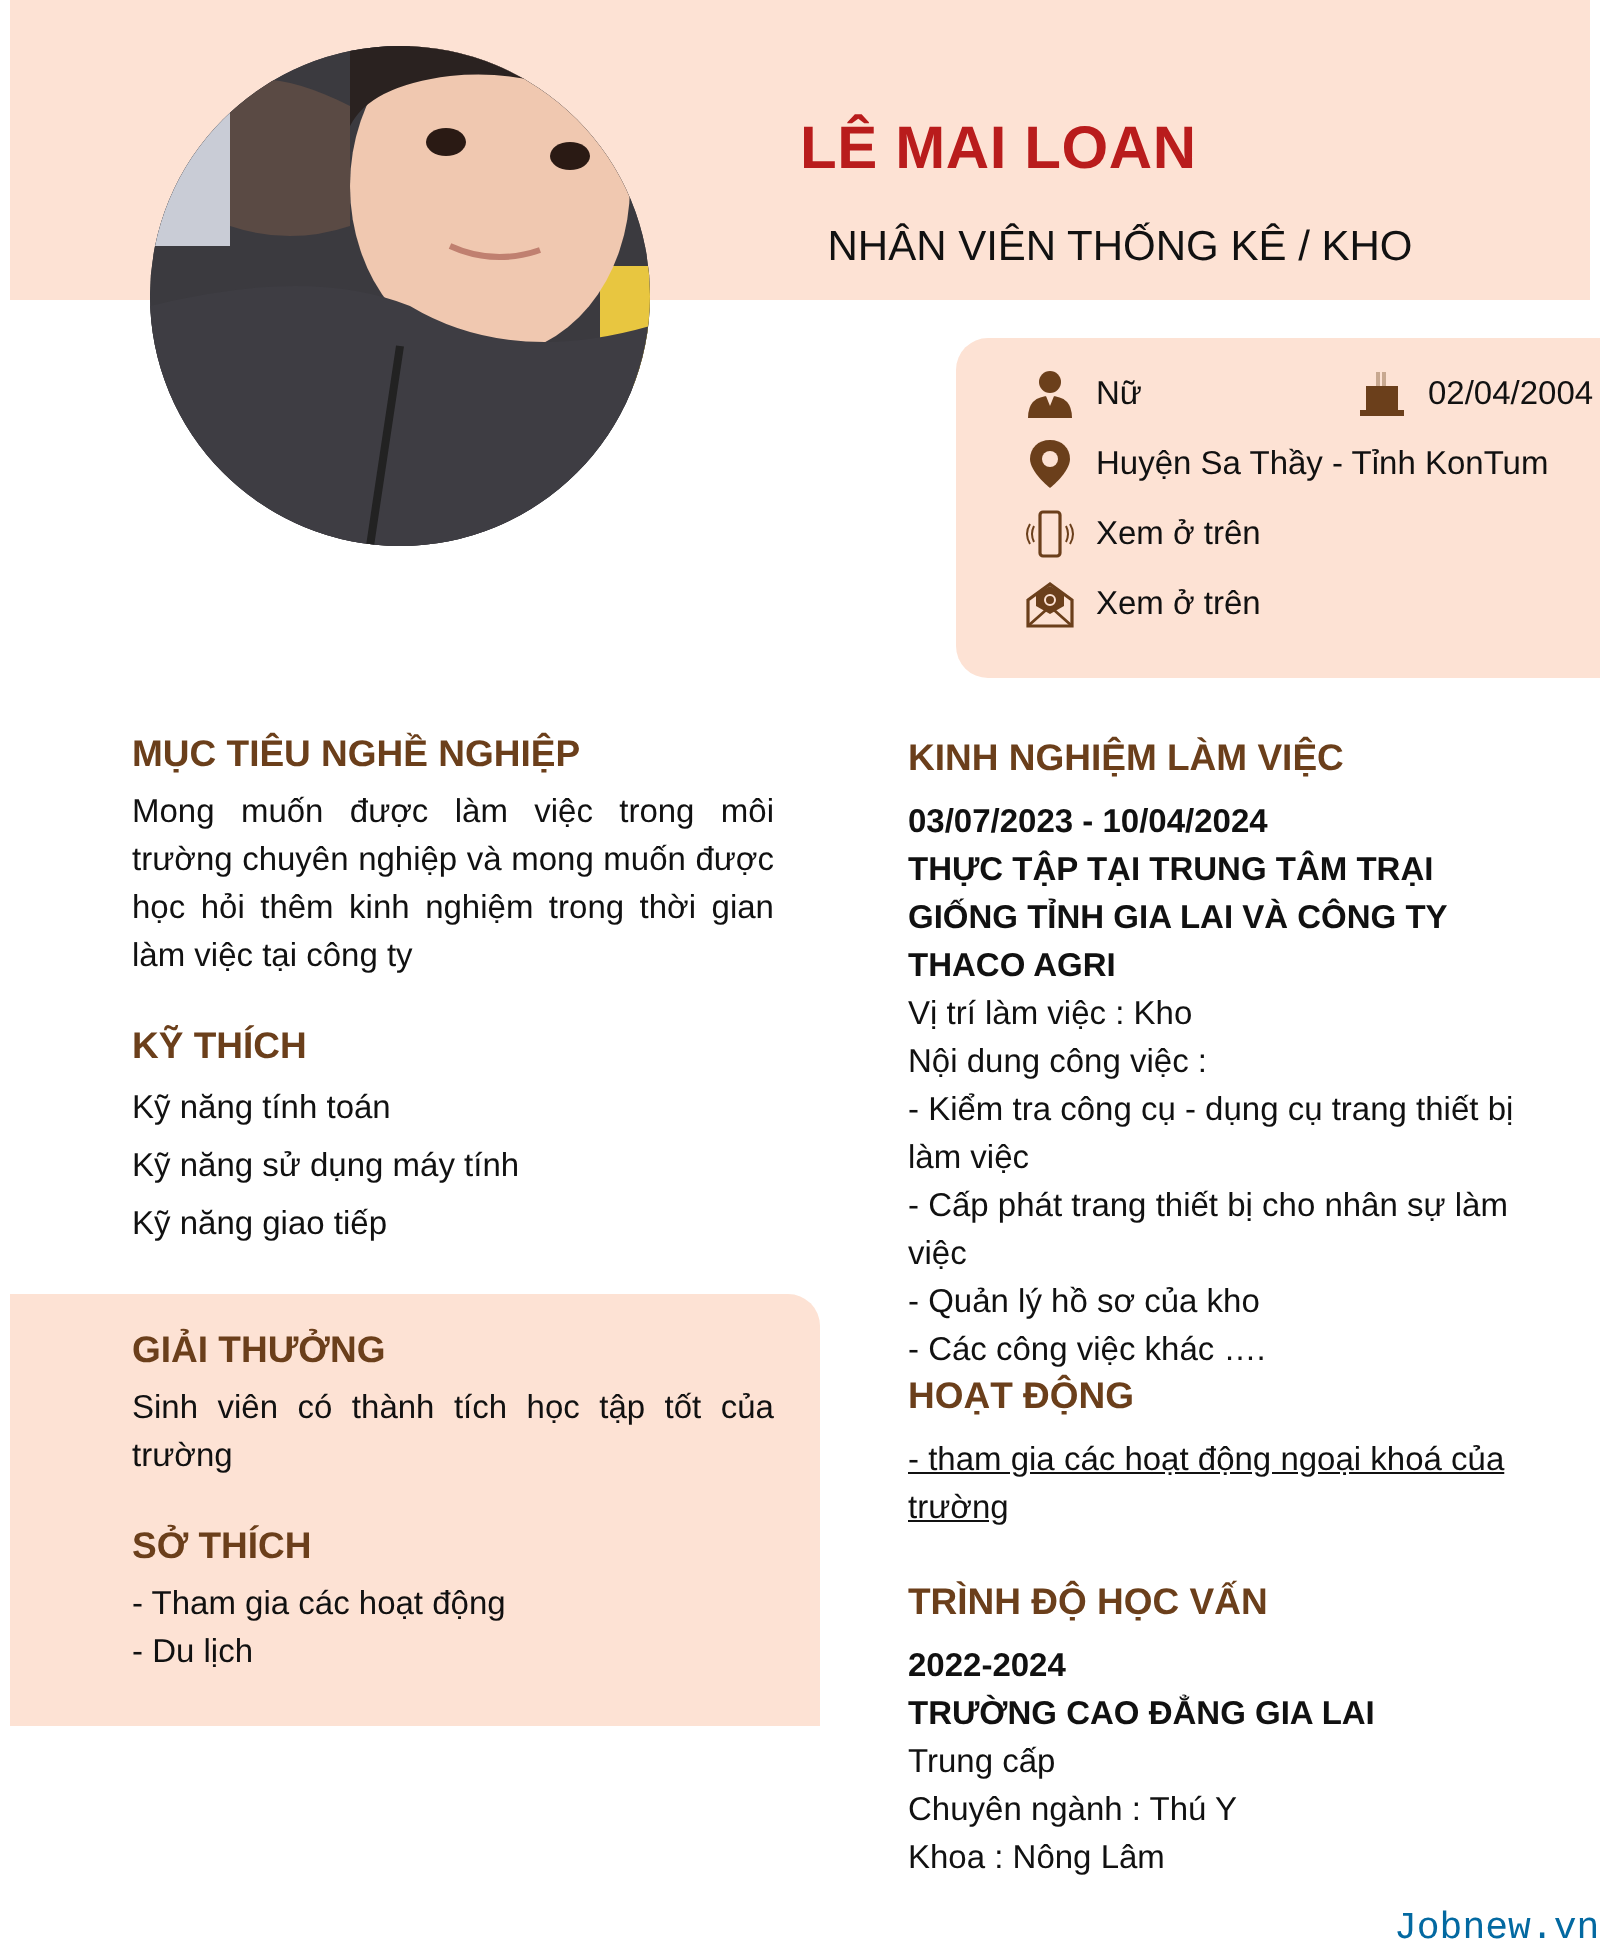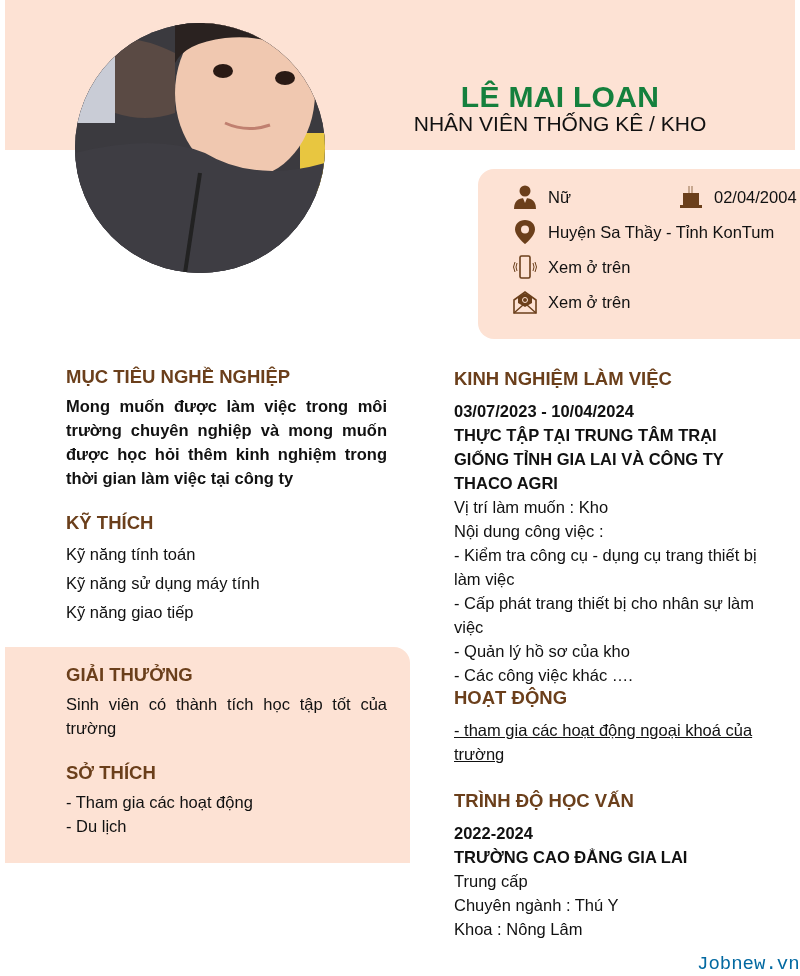--- a/index.html
+++ b/index.html
@@ -3,21 +3,21 @@
 <meta charset="utf-8">
 <style>
   * { box-sizing: border-box; margin: 0; padding: 0; }
   html, body { width: 800px; height: 976px; background: #ffffff; overflow: hidden; }
   body { position: relative; font-family: "Liberation Sans", "DejaVu Sans", sans-serif; color: #111; }
 
   .header-band { position: absolute; left: 5px; top: 0; width: 790px; height: 150px; background: #fde2d4; }
   .avatar { position: absolute; left: 75px; top: 23px; width: 250px; height: 250px; border-radius: 50%; overflow: hidden; background: #3a3a3f; }
   .avatar svg { width: 100%; height: 100%; display: block; }
 
-  .name { position: absolute; left: 400px; width: 320px; top: 80px; text-align: center; font-size: 30px; font-weight: bold; color: #15803d; letter-spacing: 0.3px; }
+  .name { position: absolute; left: 400px; width: 320px; top: 58px; text-align: left; font-size: 30px; font-weight: bold; color: #b91c1c; letter-spacing: 0.3px; }
   .title { position: absolute; left: 400px; width: 320px; top: 112px; text-align: center; font-size: 21px; color: #111; }
 
   .contact-box { position: absolute; left: 434px; top: 169px; width: 345px; height: 170px; background: #fde2d4; border-radius: 16px; margin-left: 44px; }
   .c-row { position: absolute; display: flex; align-items: center; font-size: 16.5px; color: #111; }
   .c-icon { width: 26px; height: 26px; display: inline-flex; align-items: center; justify-content: center; margin-right: 10px; }
   .c-icon svg { width: 26px; height: 26px; }
 
   .section-title { position: absolute; font-size: 18.5px; font-weight: bold; color: #6b3f1b; }
   .text { position: absolute; font-size: 16.5px; line-height: 24px; color: #111; }
   .justify { text-align: justify; }
@@ -99,21 +99,21 @@
           <path d="M6 8 L13 4 L20 8 L20 14 L13 18 L6 14 Z" fill="#6b3f1b"></path>
           <circle cx="13" cy="11" r="2.5" fill="none" stroke="#fde2d4" stroke-width="1"></circle>
           <path d="M2 24 L11 16 M24 24 L15 16" stroke="#6b3f1b" stroke-width="1.4"></path>
         </svg>
     </span>
     <span>Xem ở trên</span>
   </div>
 </div>
 
 <div class="section-title" style="left:66px; top:366px;">MỤC TIÊU NGHỀ NGHIỆP</div>
-<div class="text justify" style="left:66px; top:394px; width:321px;font-weight:bold;">Mong muốn được làm việc trong môi trường chuyên nghiệp và mong muốn được học hỏi thêm kinh nghiệm trong thời gian làm việc tại công ty</div>
+<div class="text justify" style="left:66px; top:394px; width:321px;">Mong muốn được làm việc trong môi trường chuyên nghiệp và mong muốn được học hỏi thêm kinh nghiệm trong thời gian làm việc tại công ty</div>
 
 <div class="section-title" style="left:66px; top:512px;">KỸ THÍCH</div>
 <div class="text" style="left:66px; top:540px; line-height:29px;">
   <span class="list-line">Kỹ năng tính toán</span>
   <span class="list-line">Kỹ năng sử dụng máy tính</span>
   <span class="list-line">Kỹ năng giao tiếp</span>
 </div>
 
 <div class="left-band"></div>
 
@@ -123,21 +123,21 @@
 <div class="section-title" style="left:66px; top:762px;">SỞ THÍCH</div>
 <div class="text" style="left:66px; top:790px;">
   <span class="list-line">- Tham gia các hoạt động</span>
   <span class="list-line">- Du lịch</span>
 </div>
 
 <div class="section-title" style="left:454px; top:368px;">KINH NGHIỆM LÀM VIỆC</div>
 <div class="text" style="left:454px; top:399px; width:320px;">
   <span class="list-line bold">03/07/2023 - 10/04/2024</span>
   <span class="list-line bold">THỰC TẬP TẠI TRUNG TÂM TRẠI GIỐNG TỈNH GIA LAI VÀ CÔNG TY THACO AGRI</span>
-  <span class="list-line">Vị trí làm muốn : Kho</span>
+  <span class="list-line">Vị trí làm việc : Kho</span>
   <span class="list-line">Nội dung công việc :</span>
   <span class="list-line">- Kiểm tra công cụ - dụng cụ trang thiết bị làm việc</span>
   <span class="list-line">- Cấp phát trang thiết bị cho nhân sự làm việc</span>
   <span class="list-line">- Quản lý hồ sơ của kho</span>
   <span class="list-line">- Các công việc khác ….</span>
 </div>
 
 <div class="section-title" style="left:454px; top:687px;">HOẠT ĐỘNG</div>
 <div class="text" style="left:454px; top:718px; width:320px;text-decoration:underline;">- tham gia các hoạt động ngoại khoá của trường</div>
 

